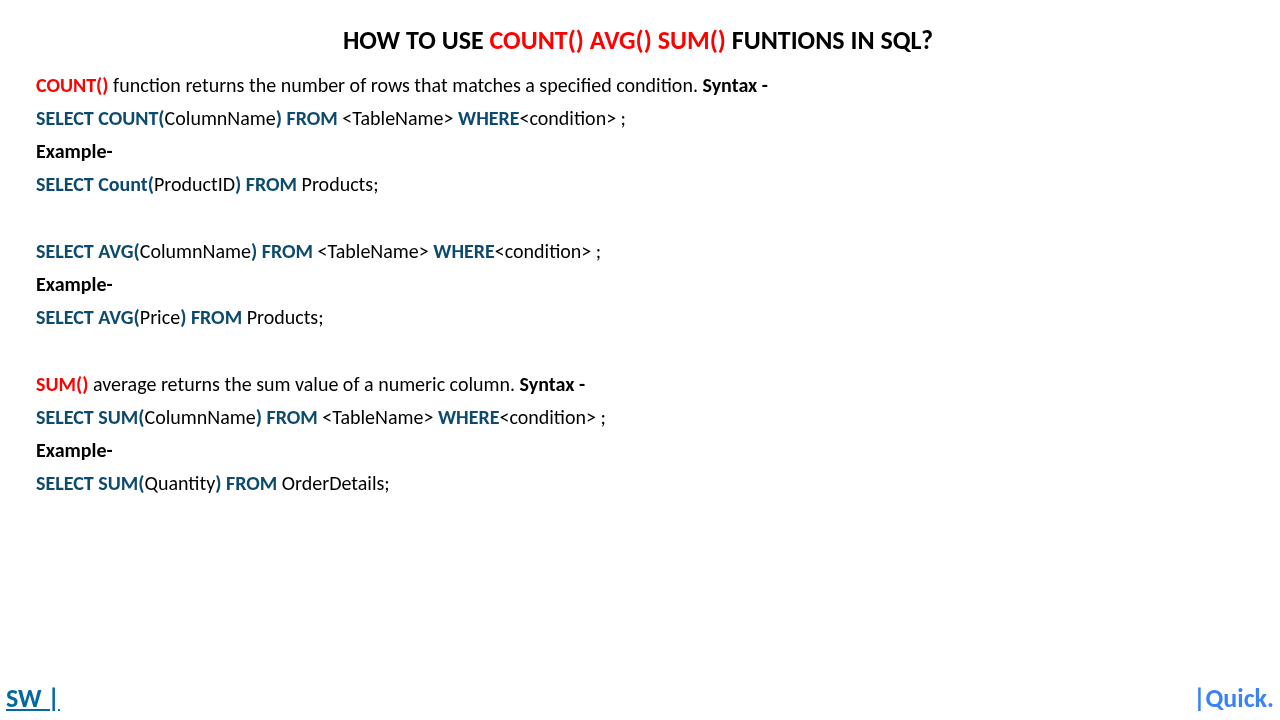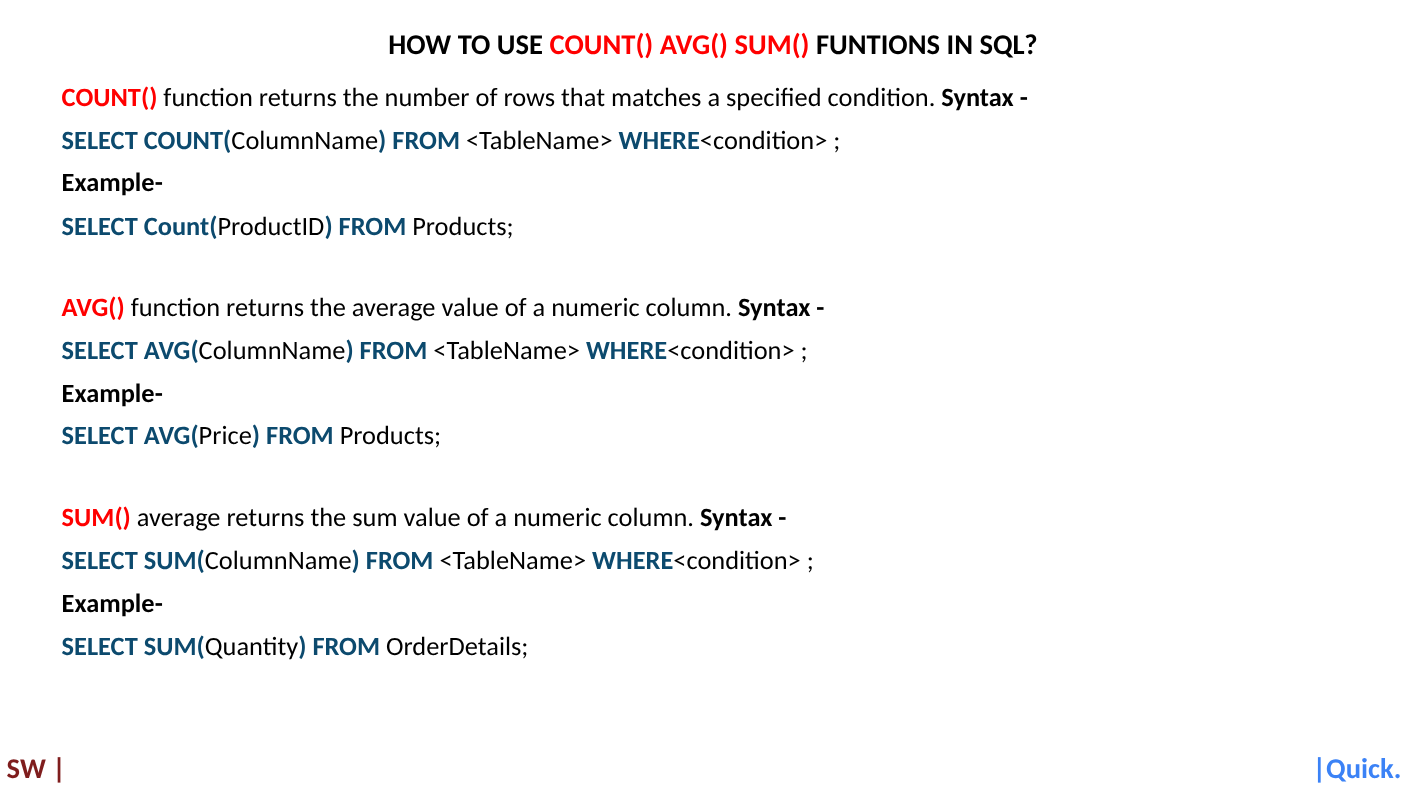--- a/index.html
+++ b/index.html
@@ -5,32 +5,32 @@
   * { margin: 0; padding: 0; box-sizing: border-box; }
   body {
     width: 1280px;
     height: 720px;
     background: #ffffff;
     font-family: Calibri, Arial, sans-serif;
     position: relative;
     overflow: hidden;
   }
   .page {
-    padding: 24px 40px 0 56px;
+    padding: 24px 40px 0 36px;
   }
   .title {
     text-align: center;
     font-size: 26px;
     font-weight: bold;
     color: #000;
     margin-bottom: 14px;
   }
   .title .red { color: #ff0000; }
   .content {
-    font-size: 24px;
+    font-size: 20px;
     line-height: 1.55;
     color: #000;
   }
   .content p {
     margin-bottom: 2px;
   }
   .gap { height: 34px; }
   .red  { color: #ff0000; font-weight: bold; }
   .blue { color: #0c4a6e; font-weight: bold; }
   .bold { font-weight: bold; color: #000; }
@@ -39,21 +39,21 @@
     left: 0;
     right: 0;
     bottom: 6px;
     display: flex;
     justify-content: space-between;
     align-items: flex-end;
     padding: 0 6px;
     font-size: 26px;
     font-weight: bold;
   }
-  .footer .left  { color: #7f1d1d; }
+  .footer .left  { color: #0369a1; text-decoration: underline; }
   .footer .center { flex: 1; text-align: center; }
   .footer .center .c-blue { color: #0000cd; }
   .footer .center .c-red  { color: #ff0000; }
   .footer .right { color: #3b82f6; }
 </style>
 </head>
 <body>
 
 <div class="page">
   <div class="title">
@@ -68,23 +68,20 @@
     <p>
       <span class="blue">SELECT  </span><span class="blue">COUNT(</span><span>ColumnName</span><span class="blue">)  FROM </span><span>&lt;TableName&gt; </span><span class="blue">WHERE</span><span>&lt;condition&gt;  ;</span>
     </p>
     <p class="bold">Example-</p>
     <p>
       <span class="blue">SELECT  </span><span class="blue">Count(</span><span>ProductID</span><span class="blue">) FROM </span><span>Products;</span>
     </p>
 
     <div class="gap"></div>
 
-    <p>
-      <span class="red">AVG()</span><span> function returns the average value of a numeric column. </span><span class="bold">Syntax -</span>
-    </p>
     <p>
       <span class="blue">SELECT  </span><span class="blue">AVG(</span><span>ColumnName</span><span class="blue">)  FROM </span><span>&lt;TableName&gt; </span><span class="blue">WHERE</span><span>&lt;condition&gt;  ;</span>
     </p>
     <p class="bold">Example-</p>
     <p>
       <span class="blue">SELECT  </span><span class="blue">AVG(</span><span>Price</span><span class="blue">) FROM </span><span>Products;</span>
     </p>
 
     <div class="gap"></div>
 

